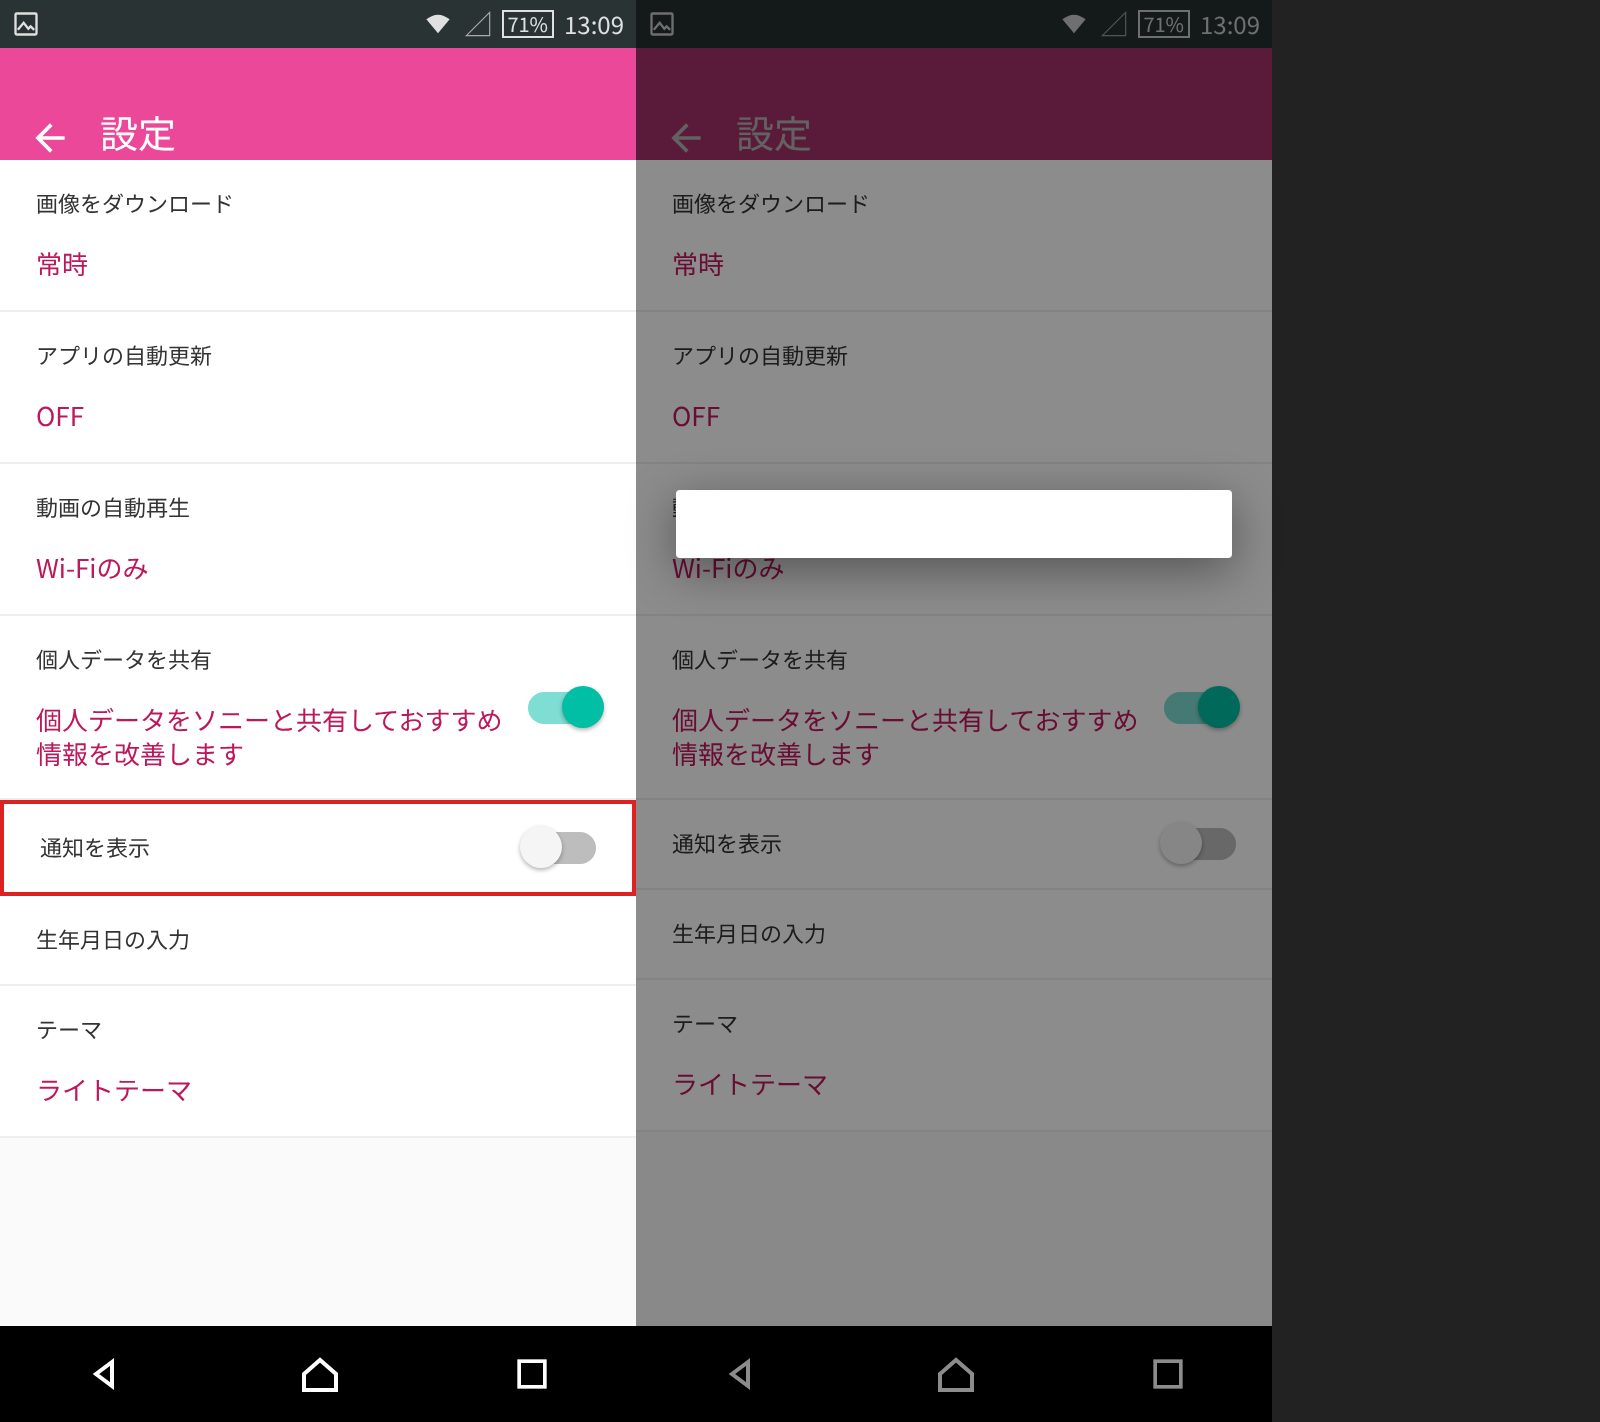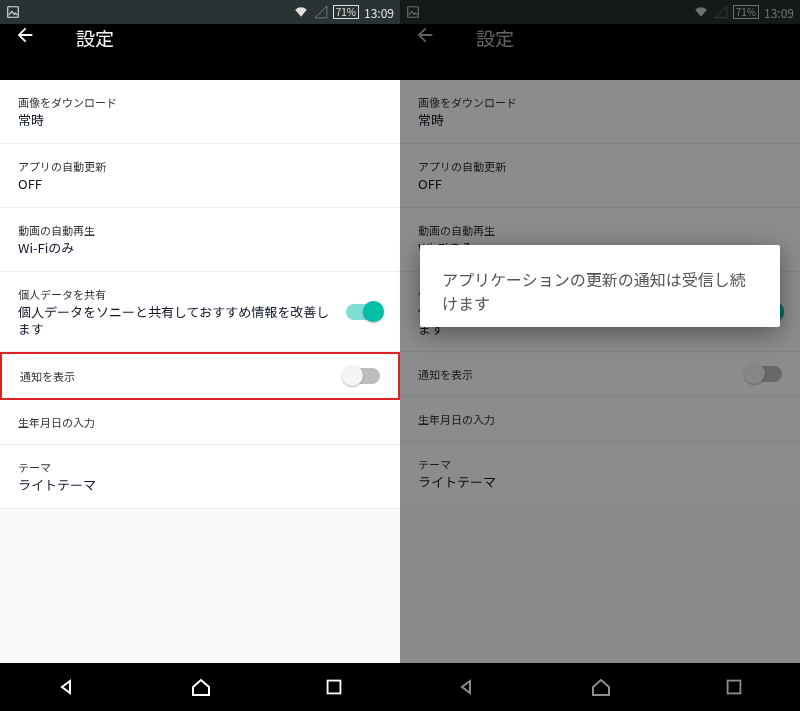--- a/index.html
+++ b/index.html
@@ -1,35 +1,35 @@
 <!DOCTYPE html>
 <html><head>
   <meta charset="utf-8">
   <style>
     * { margin: 0; padding: 0; box-sizing: border-box; }
     body { font-family: "Hiragino Sans", "Noto Sans JP", sans-serif; background: #222; }
-    .container { display: flex; width: 800px; height: 711px; }
+    .container { display: flex; width: 636px; height: 711px; }
     .phone { width: 400px; height: 711px; background: #fff; position: relative; display: flex; flex-direction: column; }
     .phone-right { position: relative; }
     .dim-overlay { position: absolute; inset: 0; background: rgba(0,0,0,0.45); z-index: 5; pointer-events: none; }
     
     .status-bar { height: 24px; background: #2a3333; display: flex; align-items: center; justify-content: space-between; padding: 0 6px; color: #e0e0e0; font-size: 12px; }
     .status-left { display: flex; gap: 4px; align-items: center; }
     .status-right { display: flex; gap: 5px; align-items: center; }
     .battery-box { border: 1px solid #e0e0e0; padding: 0 2px; font-size: 10px; line-height: 12px; }
     
-    .app-bar { height: 56px; background: #000000; display: flex; align-items: flex-start; padding: 0 14px; gap: 40px; color: #fff; }
+    .app-bar { height: 56px; background: #ec4899; display: flex; align-items: flex-end; padding: 0 14px; gap: 14px; color: #fff; }
     .app-bar svg { fill: #fff; }
     .app-title { font-size: 19px; }
     
     .content { flex: 1; background: #fafafa; overflow: hidden; }
     .list-item { background: #fff; padding: 14px 18px; border-bottom: 1px solid #eee; display: flex; align-items: center; justify-content: space-between; gap: 10px; }
     .item-text { flex: 1; }
     .item-title { font-size: 11px; color: #333; }
-    .item-sub { font-size: 13px; color: #0f172a; margin-top: 2px; line-height: 1.3; }
+    .item-sub { font-size: 13px; color: #be185d; margin-top: 14px; line-height: 1.3; }
     
     .switch { width: 36px; height: 16px; border-radius: 10px; position: relative; }
     .switch-on { background: #7fded3; }
     .switch-on::after { content:""; position:absolute; right:-2px; top:-3px; width:21px; height:21px; border-radius:50%; background:#00bfa5; box-shadow:0 1px 2px rgba(0,0,0,0.3); }
     .switch-off { background: #bdbdbd; }
     .switch-off::after { content:""; position:absolute; left:-2px; top:-3px; width:21px; height:21px; border-radius:50%; background:#f5f5f5; box-shadow:0 1px 2px rgba(0,0,0,0.3); }
     
     .highlight { border: 2px solid #d22; }
     
     .nav-bar { height: 48px; background: #000; display: flex; align-items: center; justify-content: space-around; }
@@ -206,17 +206,16 @@
       <svg width="24" height="24" viewBox="0 0 24 24">
           <path d="M4 12 L12 5 L20 12 L20 20 L4 20 Z"></path>
         </svg>
       <svg width="22" height="22" viewBox="0 0 24 24">
           <rect x="5" y="5" width="14" height="14"></rect>
         </svg>
     </div>
 
     <div class="dim-overlay"></div>
     <div class="dialog">
-      <div class="dialog-text">アプリケーションの更新の通知は受信し続けます</div>
     </div>
   </div>
 
 </div>
 
 </body></html>

